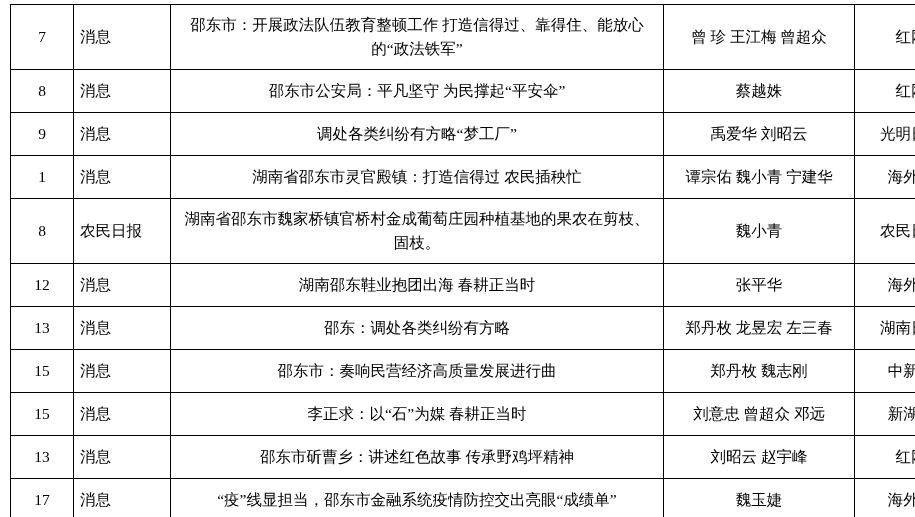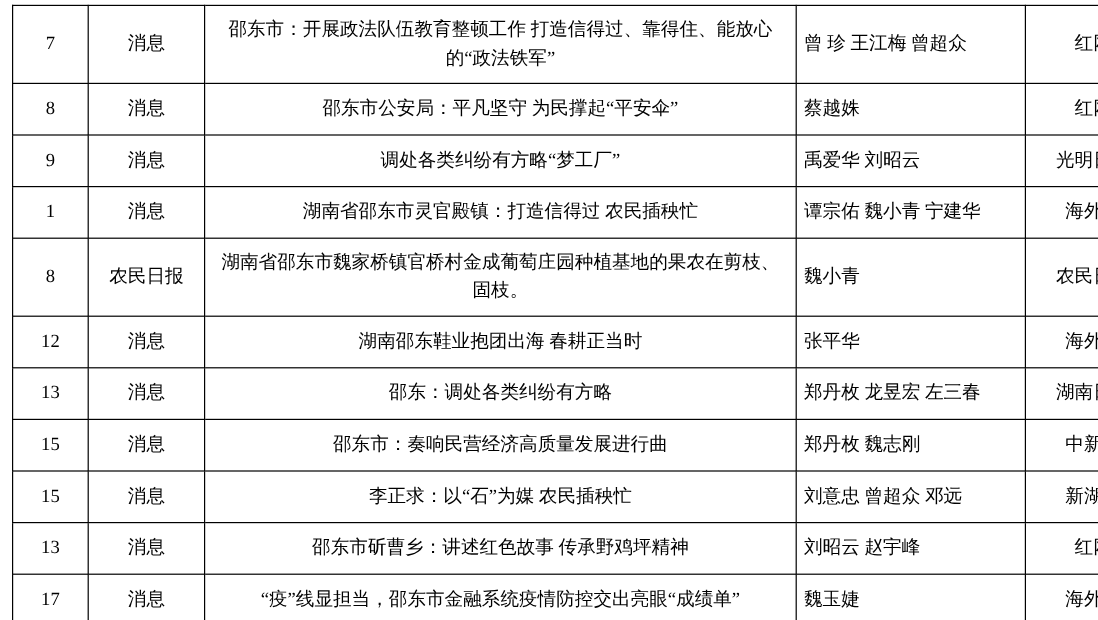--- a/index.html
+++ b/index.html
@@ -33,31 +33,31 @@
     padding: 4px 6px;
     vertical-align: middle;
     word-break: break-all;
   }
   td.col-num {
     width: 50px;
     text-align: center;
   }
   td.col-type {
     width: 84px;
-    text-align: center;
+    text-align: left;
   }
   td.col-title {
     width: 480px;
     text-align: center;
     padding-left: 9px;
     padding-right: 9px;
   }
   td.col-author {
     width: 178px;
-    text-align: left;
+    text-align: center;
     white-space: nowrap;
   }
   td.col-source {
     width: 100px;
     text-align: center;
     white-space: nowrap;
   }
   tr.row-tall td { height: 56px; }
   tr.row-normal td { height: 34px; }
 </style>
@@ -119,21 +119,21 @@
         <tr class="row-normal">
           <td class="col-num">15</td>
           <td class="col-type">消息</td>
           <td class="col-title">邵东市：奏响民营经济高质量发展进行曲</td>
           <td class="col-author">郑丹枚 魏志刚</td>
           <td class="col-source">中新网</td>
         </tr>
         <tr class="row-normal">
           <td class="col-num">15</td>
           <td class="col-type">消息</td>
-          <td class="col-title">李正求：以“石”为媒 农民插秧忙</td>
+          <td class="col-title">李正求：以“石”为媒 春耕正当时</td>
           <td class="col-author">刘意忠 曾超众 邓远</td>
           <td class="col-source">新湖南</td>
         </tr>
         <tr class="row-normal">
           <td class="col-num">13</td>
           <td class="col-type">消息</td>
           <td class="col-title">邵东市斫曹乡：讲述红色故事 传承野鸡坪精神</td>
           <td class="col-author">刘昭云 赵宇峰</td>
           <td class="col-source">红网</td>
         </tr>

